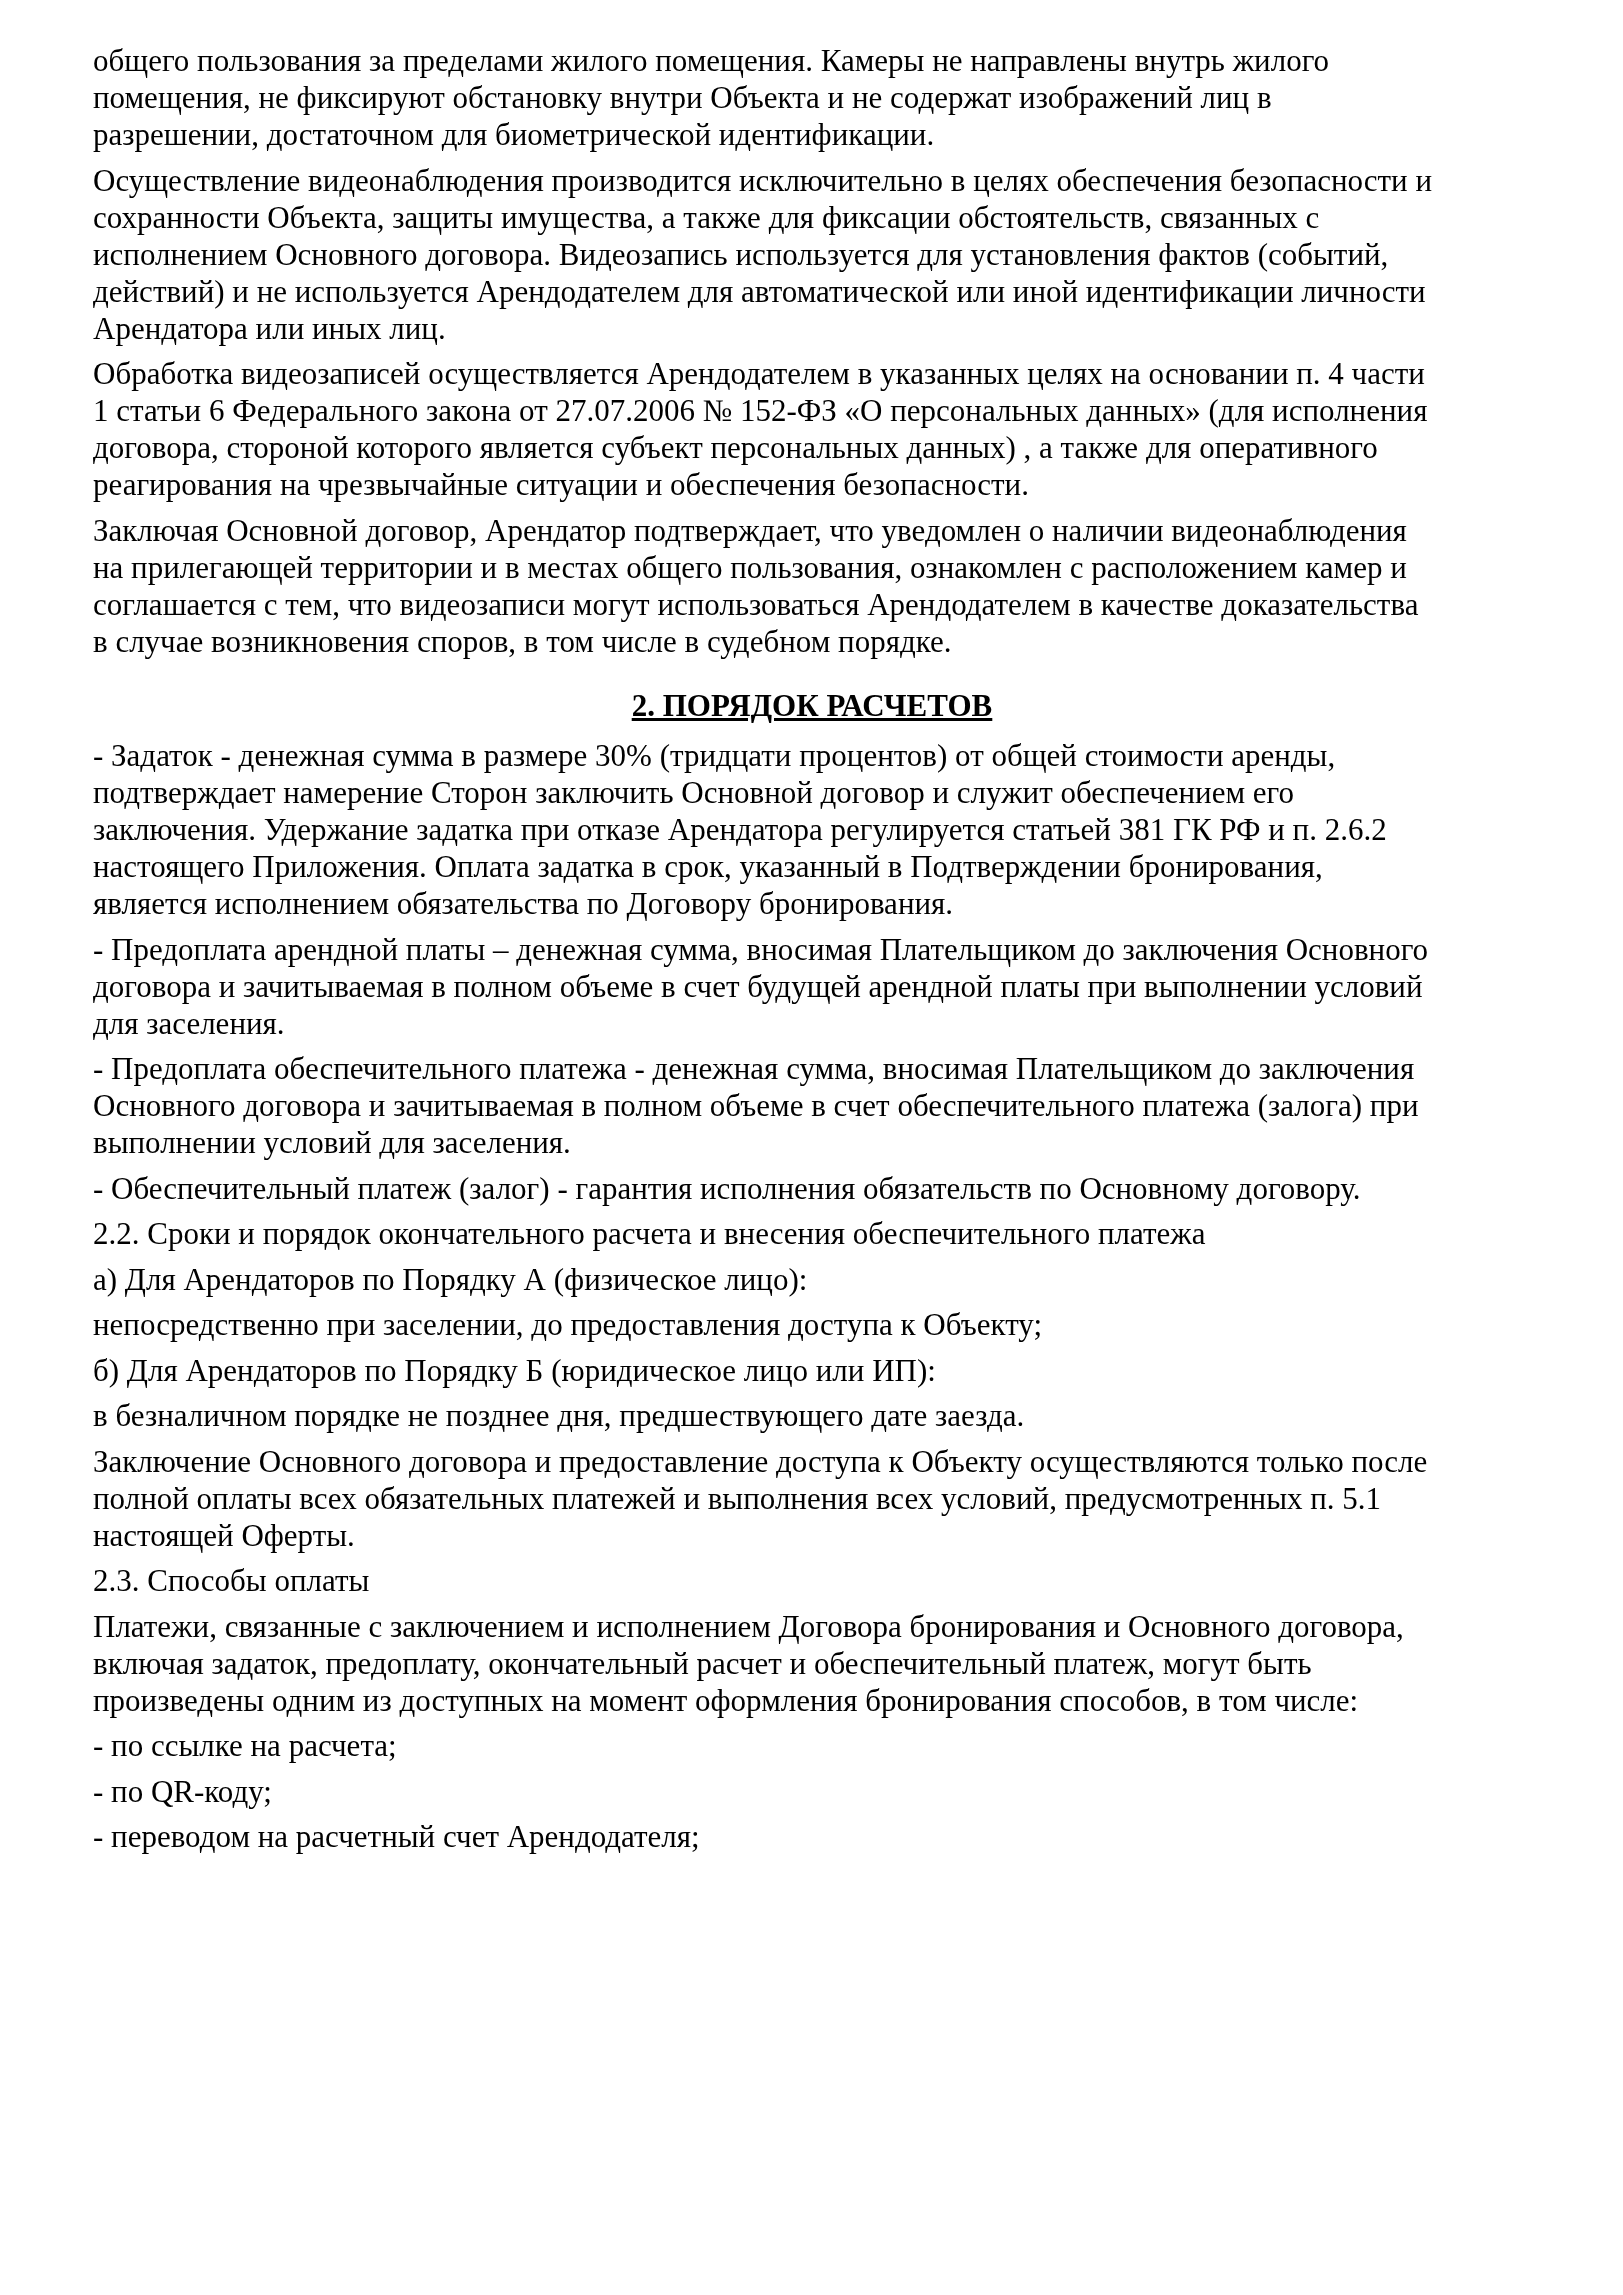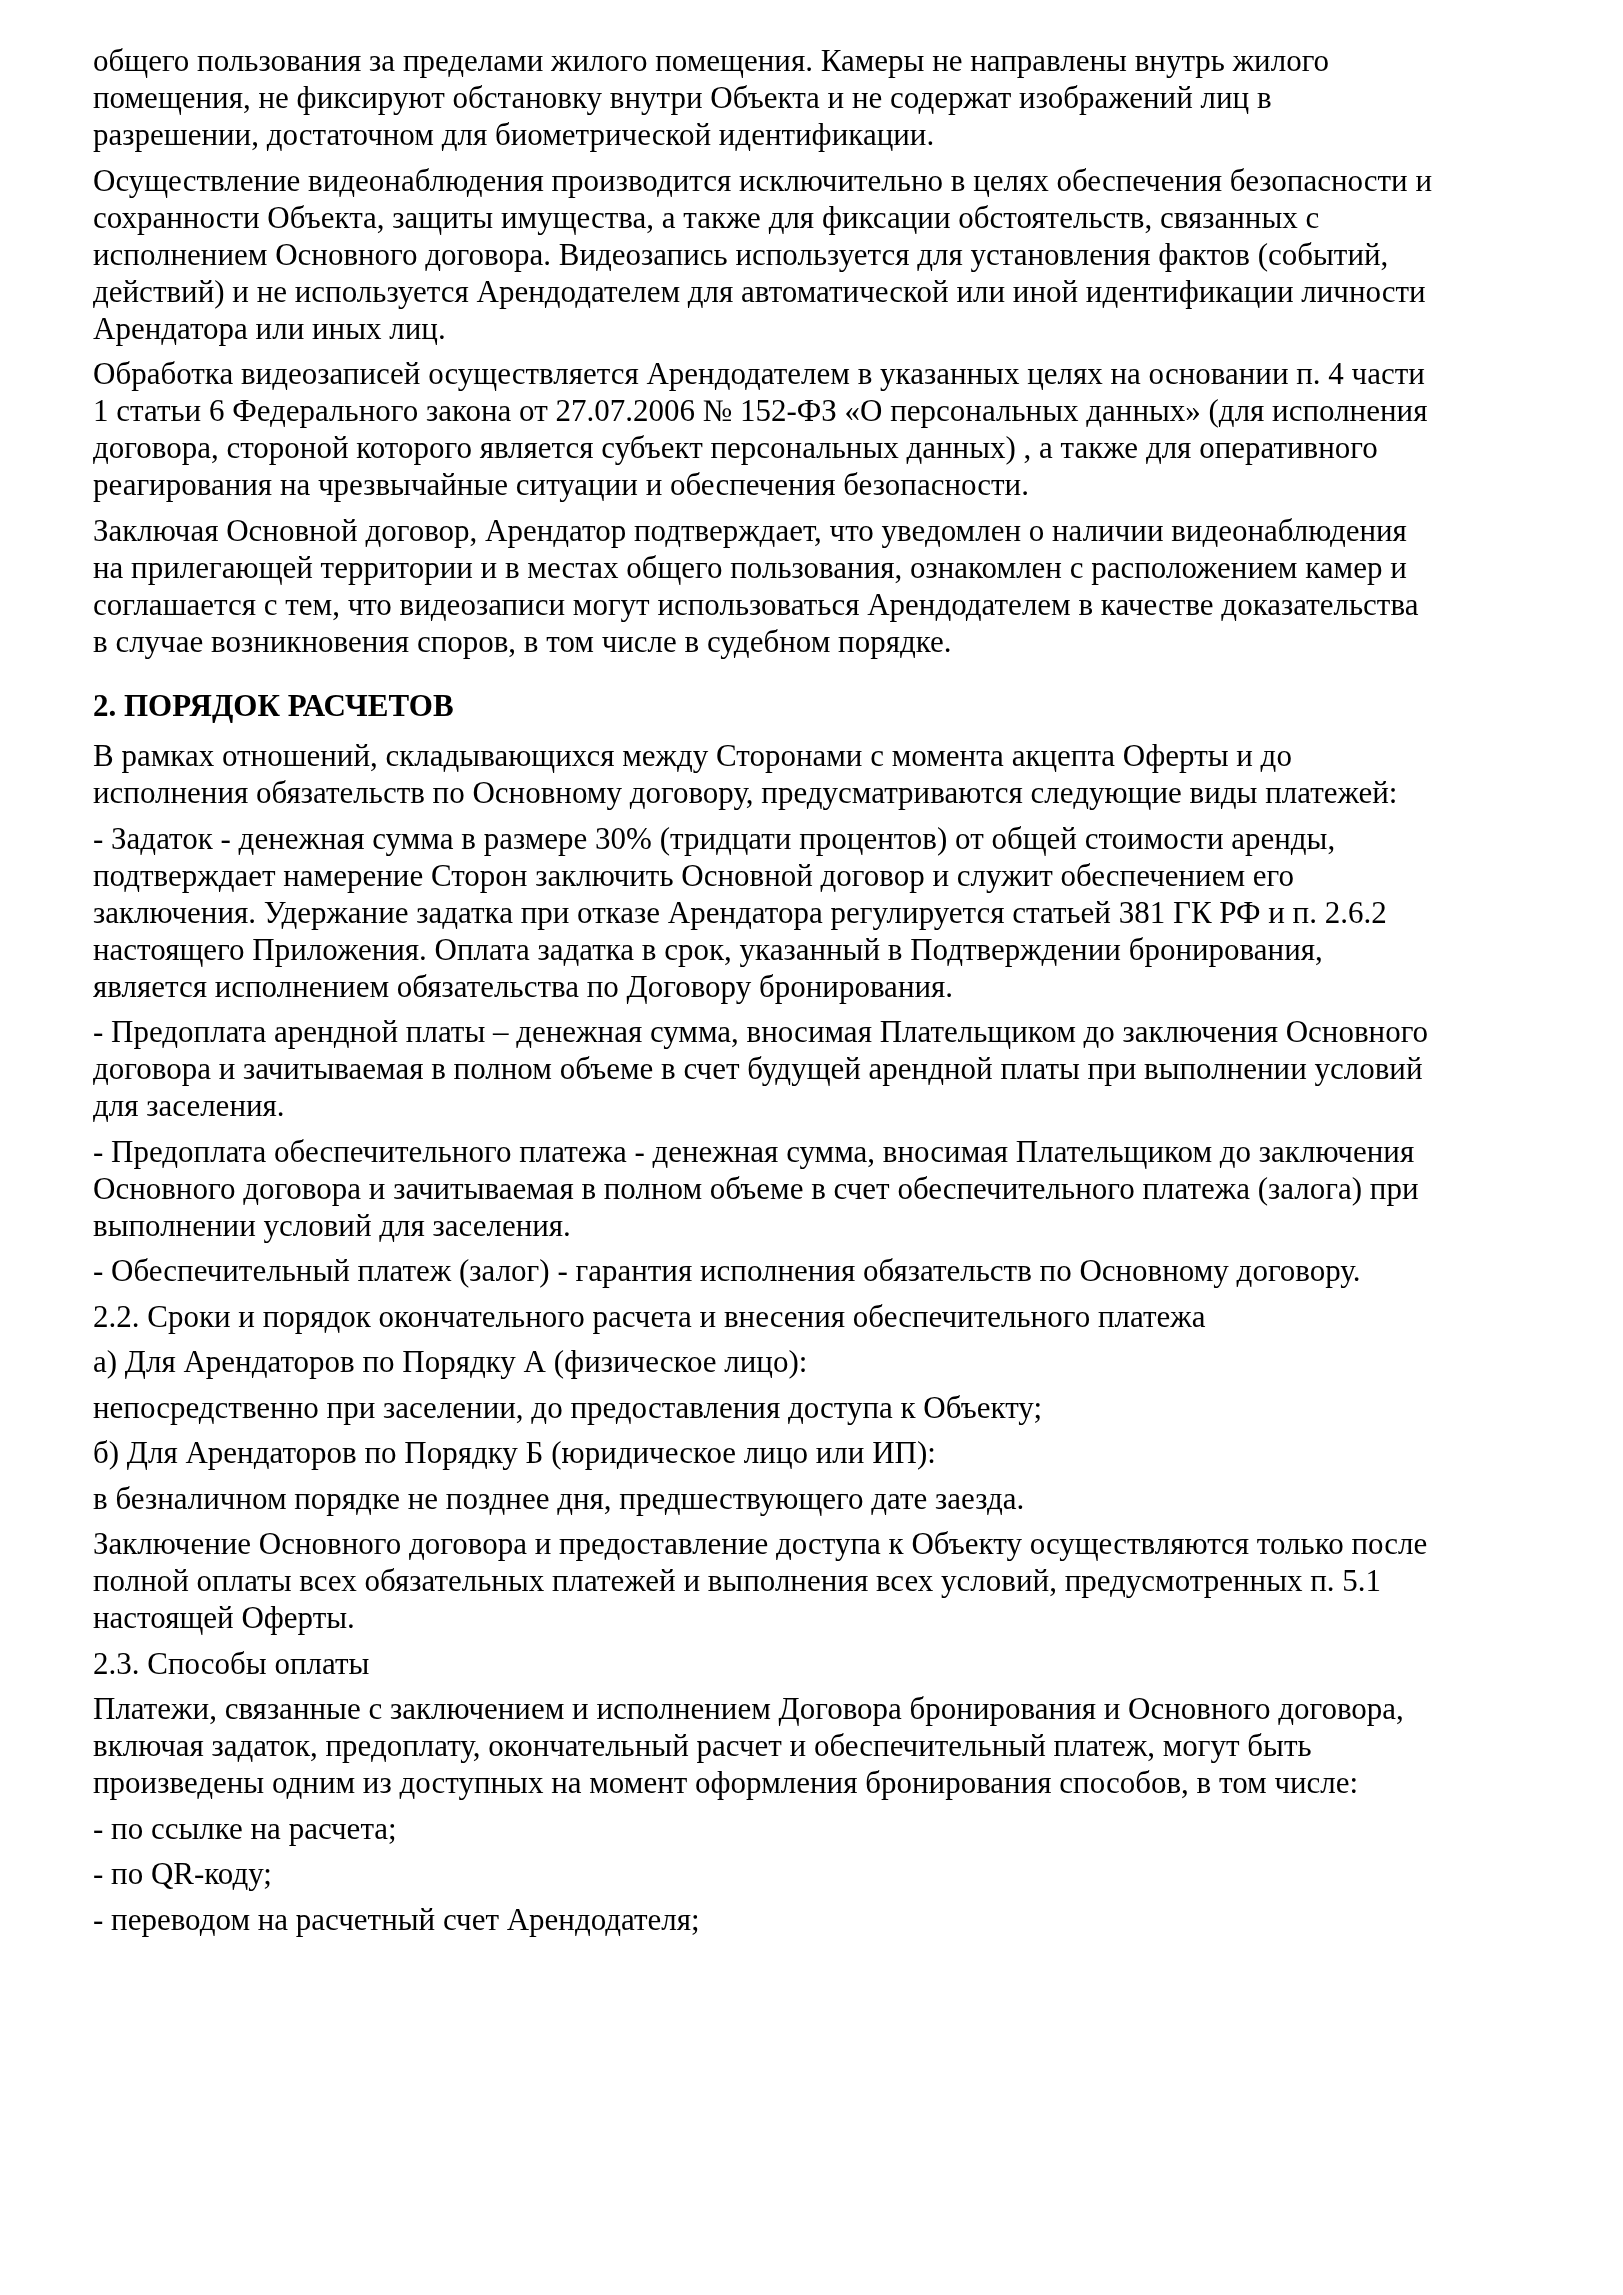--- a/index.html
+++ b/index.html
@@ -20,24 +20,25 @@
     padding: 42px 59px 39px 93px;
     overflow: hidden;
   }
   .block {
     margin: 0 0 8.5px 0;
     white-space: pre;
   }
   .heading {
     margin: 27.5px 0 13px 0;
     font-weight: bold;
-    text-align: left;
+    text-align: center;
     white-space: pre;
     
     padding-right: 33px;
+    text-decoration: underline;
   }
 </style>
 </head>
 <body>
 
 <div class="page">
   <div class="block">общего пользования за пределами жилого помещения. Камеры не направлены внутрь жилого
 помещения, не фиксируют обстановку внутри Объекта и не содержат изображений лиц в
 разрешении, достаточном для биометрической идентификации.</div>
   <div class="block">Осуществление видеонаблюдения производится исключительно в целях обеспечения безопасности и
@@ -47,22 +48,20 @@
 Арендатора или иных лиц.</div>
   <div class="block">Обработка видеозаписей осуществляется Арендодателем в указанных целях на основании п. 4 части
 1 статьи 6 Федерального закона от 27.07.2006 № 152-ФЗ «О персональных данных» (для исполнения
 договора, стороной которого является субъект персональных данных) , а также для оперативного
 реагирования на чрезвычайные ситуации и обеспечения безопасности.</div>
   <div class="block">Заключая Основной договор, Арендатор подтверждает, что уведомлен о наличии видеонаблюдения
 на прилегающей территории и в местах общего пользования, ознакомлен с расположением камер и
 соглашается с тем, что видеозаписи могут использоваться Арендодателем в качестве доказательства
 в случае возникновения споров, в том числе в судебном порядке.</div>
   <div class="block heading">2. ПОРЯДОК РАСЧЕТОВ</div>
-  <div class="block">В рамках отношений, складывающихся между Сторонами с момента акцепта Оферты и до
-исполнения обязательств по Основному договору, предусматриваются следующие виды платежей:</div>
   <div class="block">- Задаток - денежная сумма в размере 30% (тридцати процентов) от общей стоимости аренды,
 подтверждает намерение Сторон заключить Основной договор и служит обеспечением его
 заключения. Удержание задатка при отказе Арендатора регулируется статьей 381 ГК РФ и п. 2.6.2
 настоящего Приложения. Оплата задатка в срок, указанный в Подтверждении бронирования,
 является исполнением обязательства по Договору бронирования.</div>
   <div class="block">- Предоплата арендной платы – денежная сумма, вносимая Плательщиком до заключения Основного
 договора и зачитываемая в полном объеме в счет будущей арендной платы при выполнении условий
 для заселения.</div>
   <div class="block">- Предоплата обеспечительного платежа - денежная сумма, вносимая Плательщиком до заключения
 Основного договора и зачитываемая в полном объеме в счет обеспечительного платежа (залога) при

